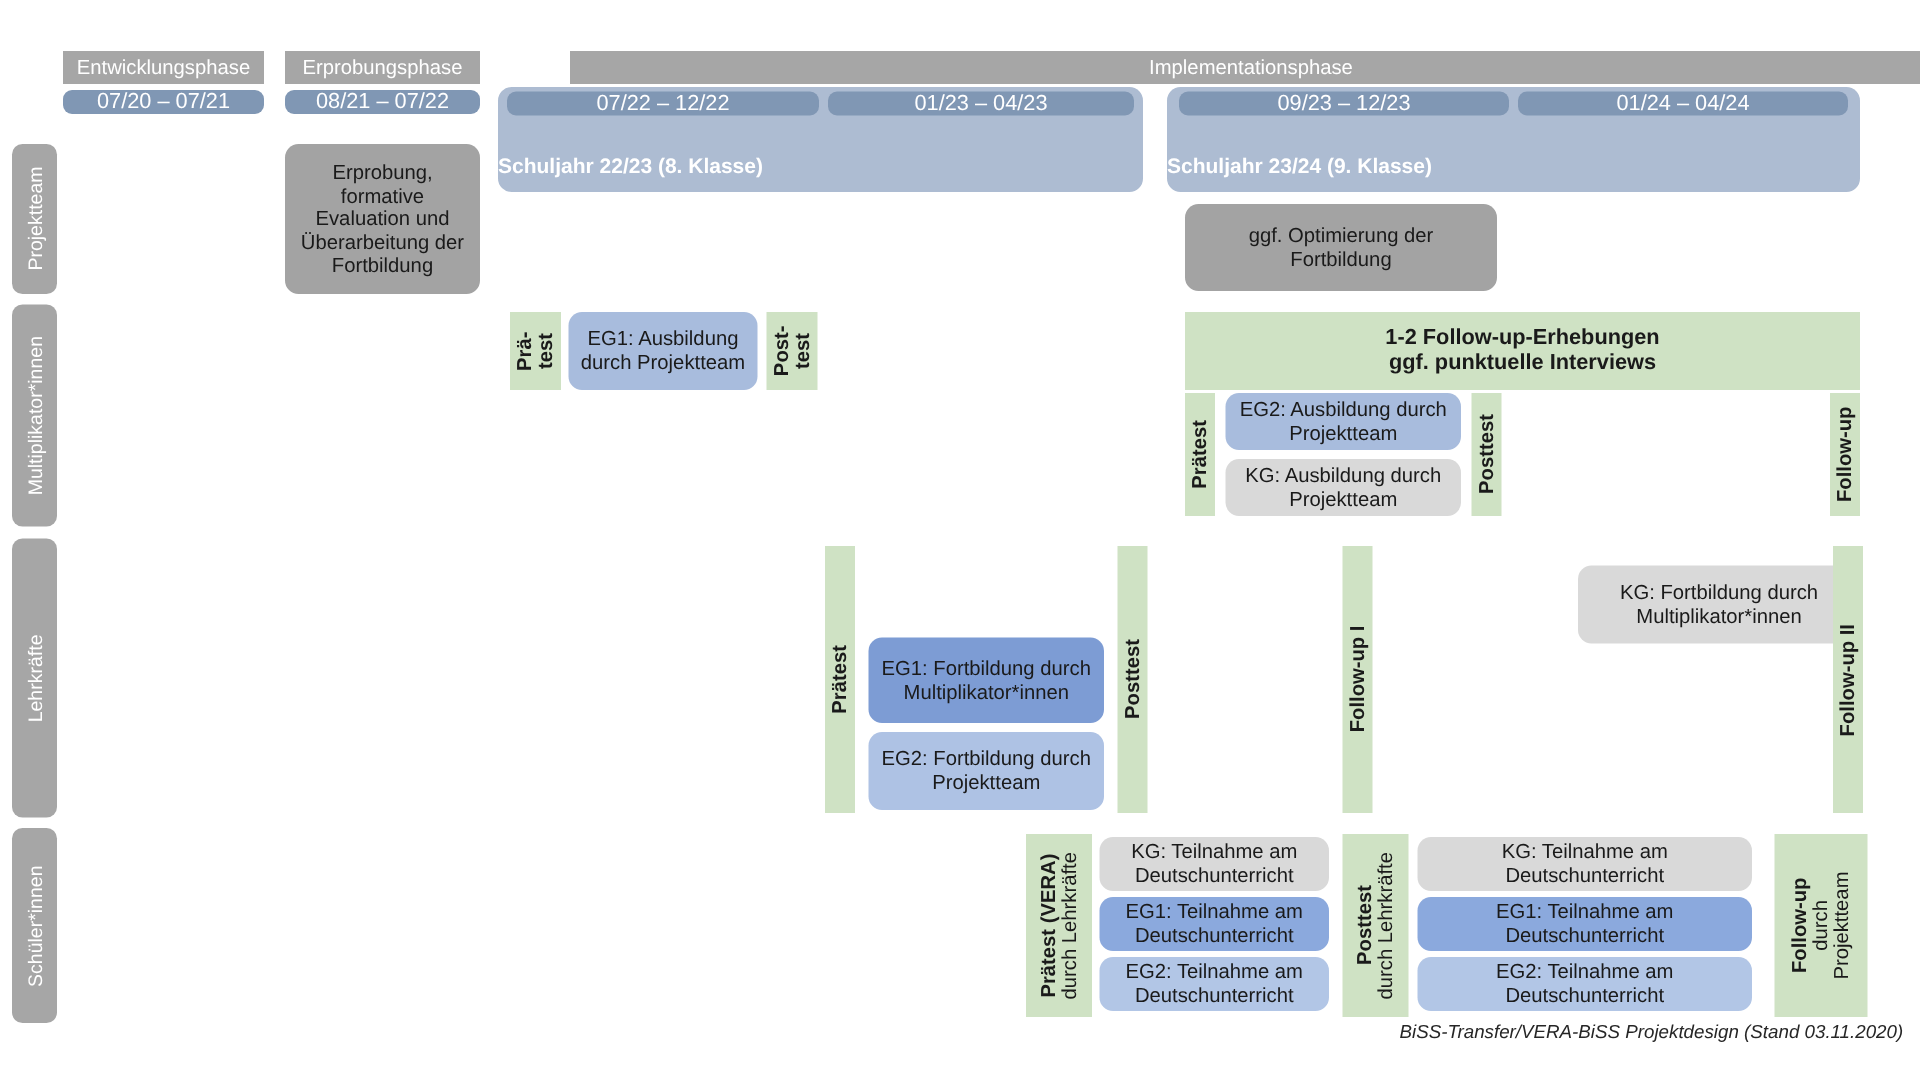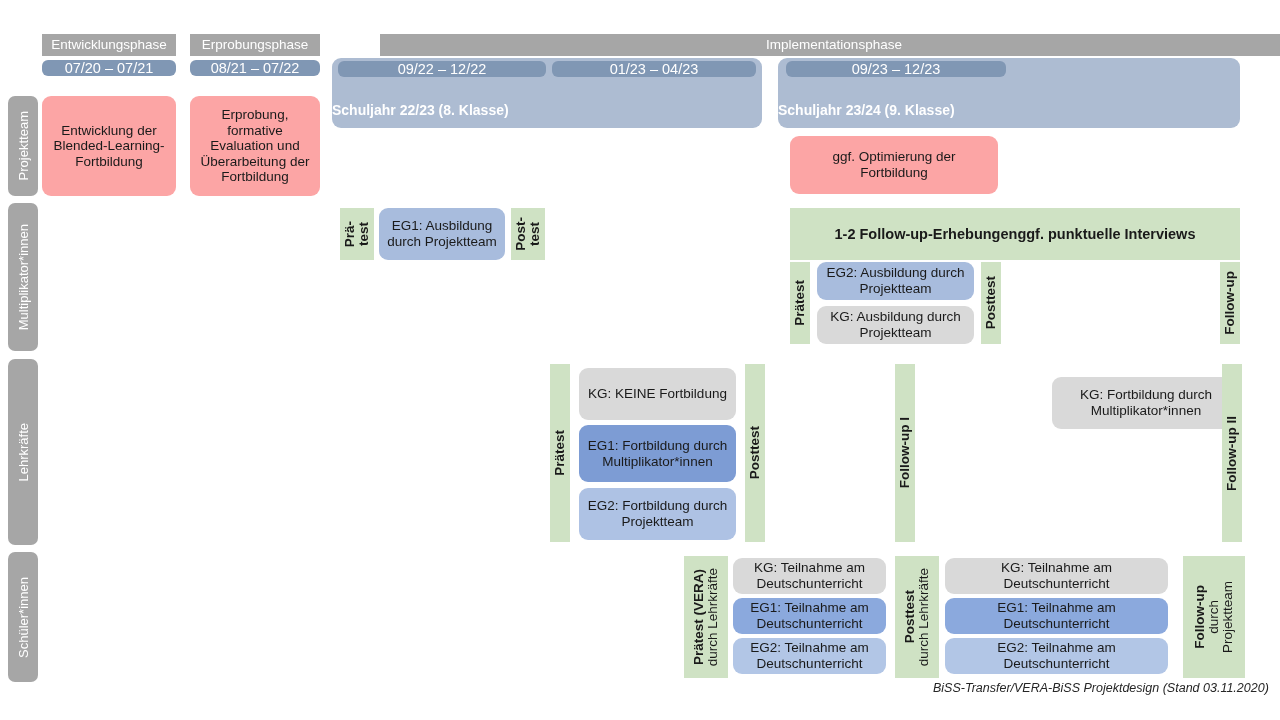--- a/index.html
+++ b/index.html
@@ -54,21 +54,21 @@
     position: absolute;
     color: #ffffff;
     font-size: 14px;
     font-weight: bold;
     width: 100%;
     text-align: left;
   }
 
   
   .b-grey-light {
-    background: #fca5a5;
+    background: #a3a3a3;
     border-radius: 9px;
     font-size: 13.5px;
   }
   .b-grey {
     background: #d9d9d9;
     border-radius: 9px;
     font-size: 13.5px;
   }
   .b-blue-mid {
     background: #a8bcdd;
@@ -172,69 +172,69 @@
     <span>07/20 – 07/21</span>
   </div>
   <div class="box date-chip" style="left:190px; top:60px; width:130px;">
     <span>08/21 – 07/22</span>
   </div>
 
   <div class="box year-wrap" style="left:332px; top:58px; width:430px; height:70px;">
     <div class="year-label" style="top:44px;">Schuljahr 22/23 (8. Klasse)</div>
   </div>
   <div class="box date-chip" style="left:338px; top:61px; width:208px;">
-    <span>09/22 – 12/22</span>
+    <span>07/22 – 12/22</span>
   </div>
   <div class="box date-chip" style="left:552px; top:61px; width:204px;">
     <span>01/23 – 04/23</span>
   </div>
 
   <div class="box year-wrap" style="left:778px; top:58px; width:462px; height:70px;">
     <div class="year-label" style="top:44px;">Schuljahr 23/24 (9. Klasse)</div>
   </div>
   <div class="box date-chip" style="left:786px; top:61px; width:220px;">
     <span>09/23 – 12/23</span>
   </div>
+  <div class="box date-chip" style="left:1012px; top:61px; width:220px;">
+    <span>01/24 – 04/24</span>
+  </div>
 
   <div class="rowlabel" style="left:8px; top:96px; width:30px; height:100px;">
     <span>Projektteam</span>
   </div>
   <div class="rowlabel" style="left:8px; top:203px; width:30px; height:148px;">
     <span>Multiplikator*innen</span>
   </div>
   <div class="rowlabel" style="left:8px; top:359px; width:30px; height:186px;">
     <span>Lehrkräfte</span>
   </div>
   <div class="rowlabel" style="left:8px; top:552px; width:30px; height:130px;">
     <span>Schüler*innen</span>
   </div>
 
-  <div class="box b-grey-light" style="left:42px; top:96px; width:134px; height:100px; padding:0 6px;">
-    <span>Entwicklung der Blended-Learning-Fortbildung</span>
-  </div>
   <div class="box b-grey-light" style="left:190px; top:96px; width:130px; height:100px; padding:0 6px;">
     <span>Erprobung, formative Evaluation und Überarbeitung der Fortbildung</span>
   </div>
   <div class="box b-grey-light" style="left:790px; top:136px; width:208px; height:58px; padding:0 8px;">
     <span>ggf. Optimierung der Fortbildung</span>
   </div>
 
   <div class="box green vert-stack" style="left:340px; top:208px; width:34px; height:52px;">
     <span>Prä-</span>
     <span>test</span>
   </div>
   <div class="box b-blue-mid" style="left:379px; top:208px; width:126px; height:52px; padding:0 5px;">
     <span>EG1: Ausbildung durch Projektteam</span>
   </div>
   <div class="box green vert-stack" style="left:511px; top:208px; width:34px; height:52px;">
     <span>Post-</span>
     <span>test</span>
   </div>
 
-  <div class="box green-band" style="left:790px; top:208px; width:450px; height:52px; flex-direction:row;">
+  <div class="box green-band" style="left:790px; top:208px; width:450px; height:52px; flex-direction:column;">
     <span>1-2 Follow-up-Erhebungen</span>
     <span>ggf. punktuelle Interviews</span>
   </div>
 
   <div class="box green" style="left:790px; top:262px; width:20px; height:82px;">
     <span class="vert">Prätest</span>
   </div>
   <div class="box b-blue-mid" style="left:817px; top:262px; width:157px; height:38px; padding:0 5px;">
     <span>EG2: Ausbildung durch Projektteam</span>
   </div>
@@ -243,23 +243,20 @@
   </div>
   <div class="box green" style="left:981px; top:262px; width:20px; height:82px;">
     <span class="vert">Posttest</span>
   </div>
   <div class="box green" style="left:1220px; top:262px; width:20px; height:82px;">
     <span class="vert">Follow-up</span>
   </div>
 
   <div class="box green" style="left:550px; top:364px; width:20px; height:178px;">
     <span class="vert">Prätest</span>
-  </div>
-  <div class="box b-grey" style="left:579px; top:368px; width:157px; height:52px; padding:0 5px;">
-    <span>KG:  KEINE Fortbildung</span>
   </div>
   <div class="box b-blue-dark" style="left:579px; top:425px; width:157px; height:57px; padding:0 5px;">
     <span>EG1: Fortbildung durch Multiplikator*innen</span>
   </div>
   <div class="box b-blue-light" style="left:579px; top:488px; width:157px; height:52px; padding:0 5px;">
     <span>EG2: Fortbildung durch Projektteam</span>
   </div>
   <div class="box green" style="left:745px; top:364px; width:20px; height:178px;">
     <span class="vert">Posttest</span>
   </div>

